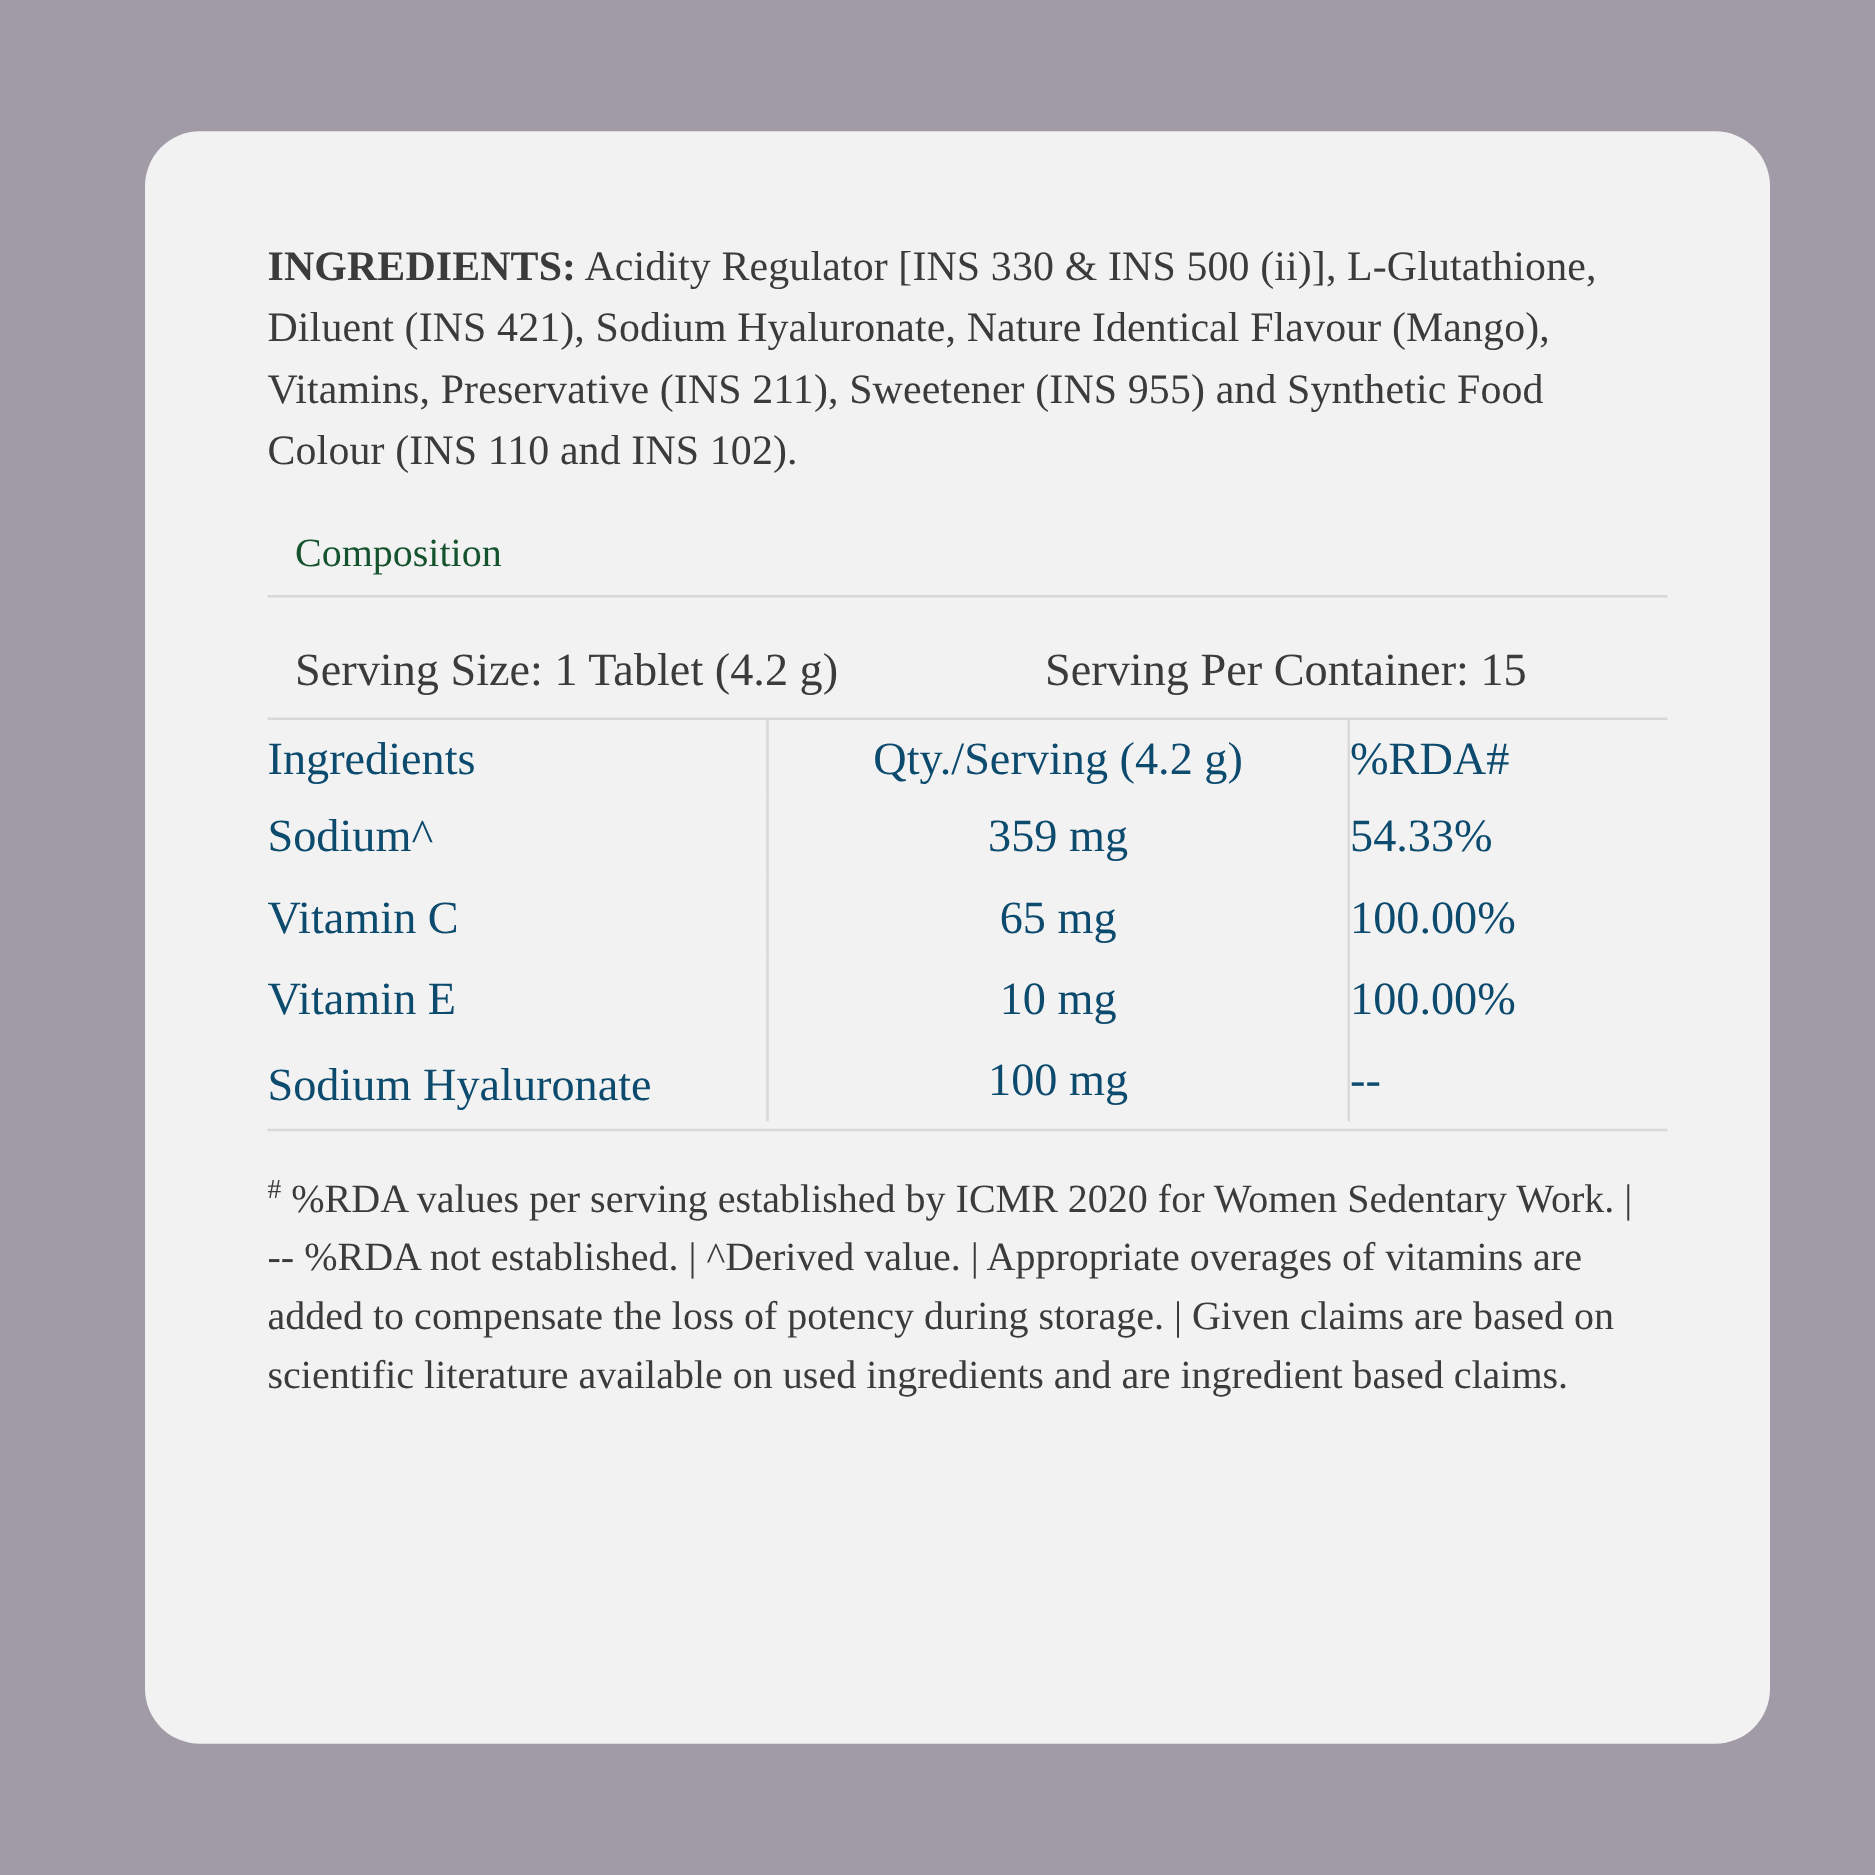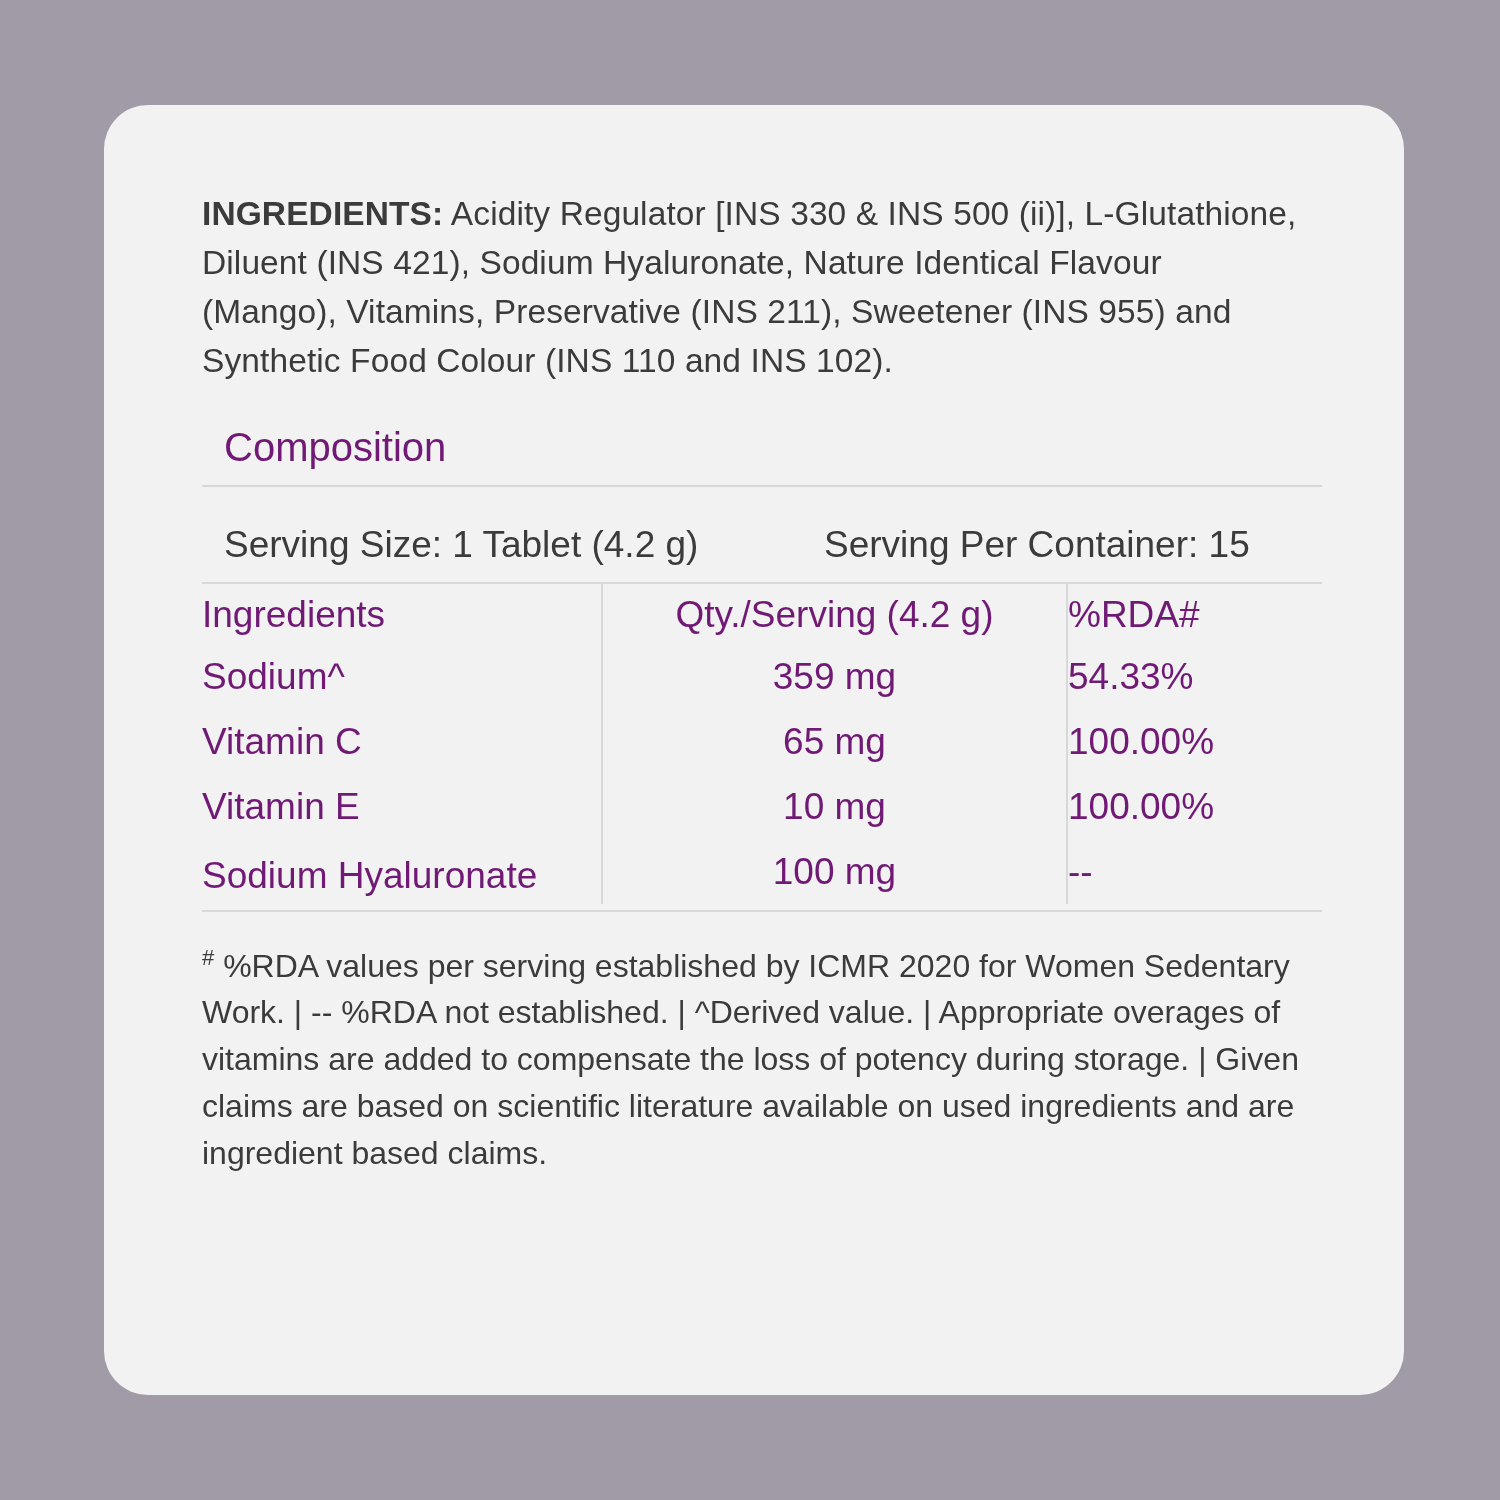--- a/index.html
+++ b/index.html
@@ -8,28 +8,29 @@
   }
   body {
     width: 1500px;
     height: 1500px;
     background: #a09ba6;
     font-family: "Liberation Sans", sans-serif;
     overflow: hidden;
   }
   .card {
     position: absolute;
-    left: 104px;
+    left: 116px;
     top: 105px;
     width: 1300px;
     height: 1290px;
     background: #f2f2f2;
     border-radius: 44px;
     box-sizing: border-box;
     padding: 0;
+    font-family: Liberation Serif, serif;
   }
   .inner {
     position: absolute;
     left: 98px;
     top: 50px;
     right: 90px;
   }
   .ingredients-para {
     font-size: 33.5px;
     line-height: 49px;
@@ -38,23 +39,23 @@
     width: 1095px;
   }
   .ingredients-para .lbl {
     font-weight: bold;
   }
   .comp-block {
     margin-top: 34px;
     width: 1120px;
   }
   .comp-title {
-    font-size: 40px;
+    font-size: 32px;
     line-height: 1.1;
-    color: #701a75;
+    color: #14532d;
     padding: 6px 0 16px 22px;
     border-bottom: 2px solid #d8d8d8;
   }
   .serving-row {
     display: flex;
     border-bottom: 2px solid #d8d8d8;
     padding: 14px 0 16px 22px;
     font-size: 37px;
     color: #3b3b3b;
     margin-top: 23px;
@@ -65,21 +66,21 @@
   table.comp {
     width: 100%;
     border-collapse: collapse;
     table-layout: fixed;
   }
   table.comp col.c1 { width: 400px; }
   table.comp col.c2 { width: 465px; }
   table.comp col.c3 { width: 255px; }
 
   table.comp th, table.comp td {
-    color: #701a75;
+    color: #0c4a6e;
     font-weight: normal;
     padding: 0;
     vertical-align: bottom;
   }
   table.comp th {
     font-size: 37px;
     padding-top: 10px;
     padding-bottom: 8px;
   }
   table.comp td {

